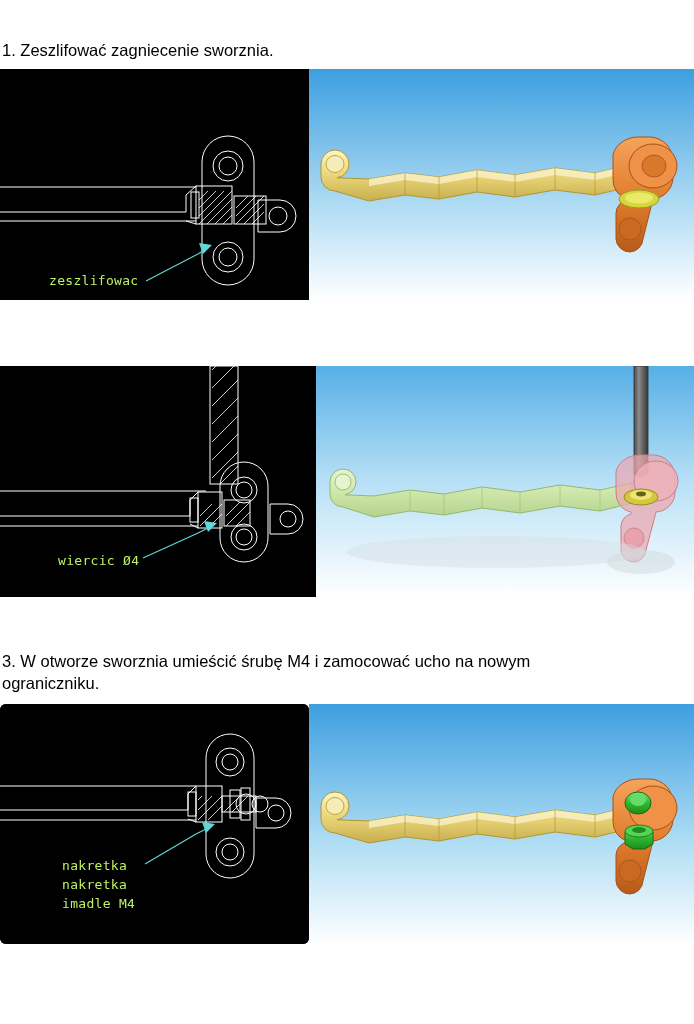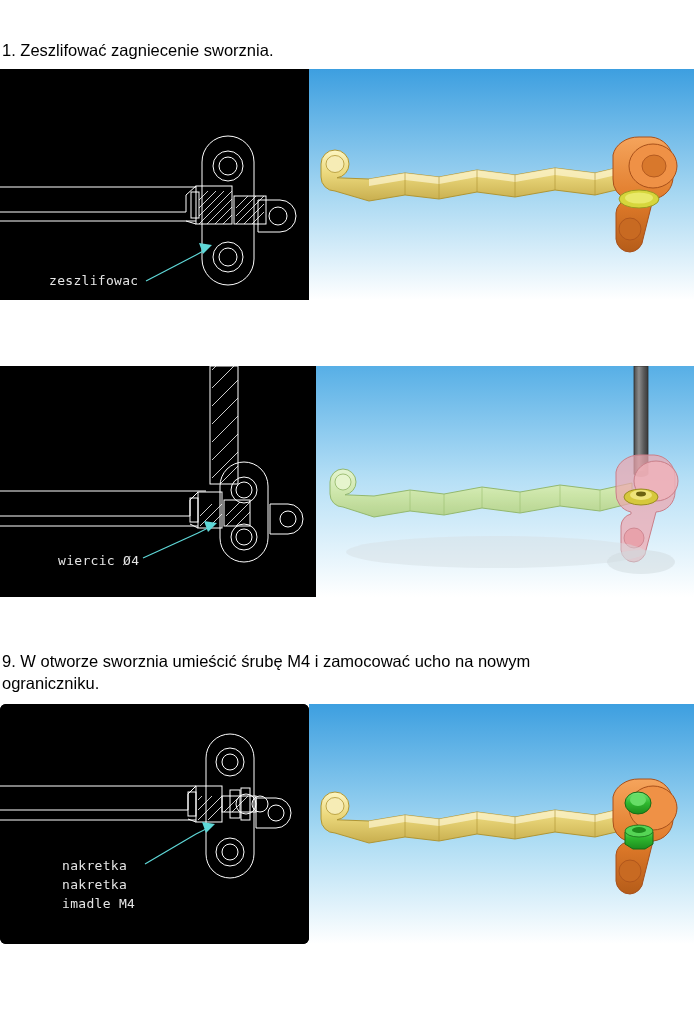--- a/index.html
+++ b/index.html
@@ -34,21 +34,21 @@
     background: #000000;
     position: relative;
     overflow: hidden;
   }
   .render-panel {
     position: relative;
     overflow: hidden;
   }
   .cad-label {
     position: absolute;
-    color: #e5e5e5;
+    color: #bef264;
     font-family: "DejaVu Sans Mono", monospace;
     font-size: 13px;
     line-height: 1.25;
     letter-spacing: 0.3px;
     white-space: pre;
   }
   .gap-a { height: 56px; }
   .gap-b { height: 54px; }
   .pad-top { height: 6px; }
   svg { display: block; }
@@ -265,21 +265,21 @@
         <ellipse cx="325" cy="128" rx="5" ry="2.4" fill="#6b6210"></ellipse>
 
         <ellipse cx="180" cy="186" rx="150" ry="16" fill="#d4dee2" opacity="0.45"></ellipse>
         <ellipse cx="325" cy="196" rx="34" ry="12" fill="#cfd9de" opacity="0.5"></ellipse>
       </svg>
     </div>
   </div>
 
   <div class="gap-b"></div>
 
-  <div class="step-text">9. W otworze sworznia umieścić śrubę M4 i zamocować ucho na nowym ograniczniku.</div>
+  <div class="step-text">3. W otworze sworznia umieścić śrubę M4 i zamocować ucho na nowym ograniczniku.</div>
 
   <div class="figure-row" style="margin-top:10px;">
 
     <div class="cad-panel" style="width:309px;height:240px;border-radius:6px;">
       <svg width="309" height="240" viewBox="0 0 309 240">
         <rect x="0" y="0" width="309" height="240" fill="#000000"></rect>
         <g stroke="#ffffff" fill="none" stroke-width="1">
           <line x1="0" y1="82" x2="196" y2="82"></line>
           <line x1="0" y1="106" x2="188" y2="106"></line>
           <line x1="0" y1="116" x2="196" y2="116"></line>

